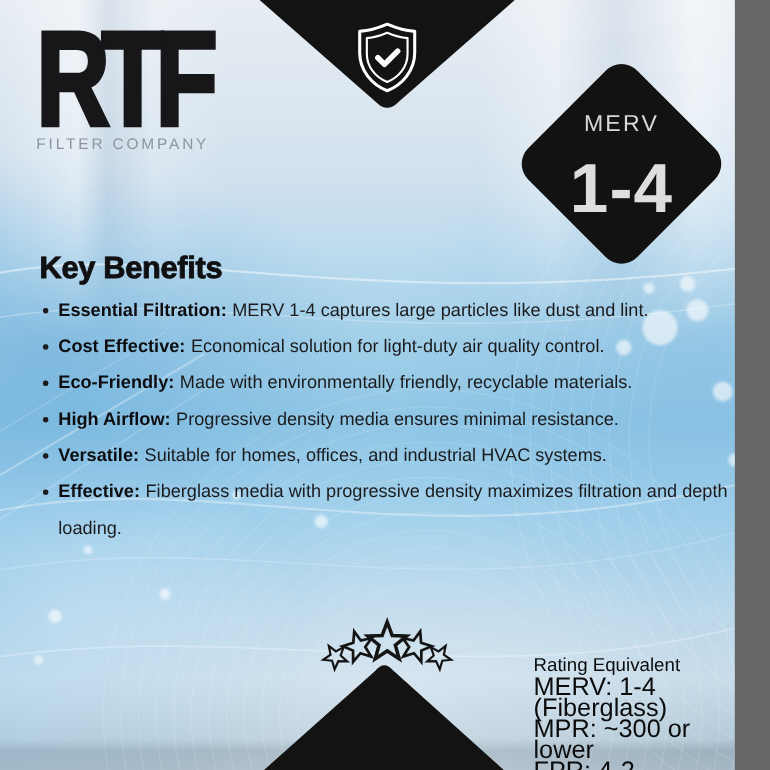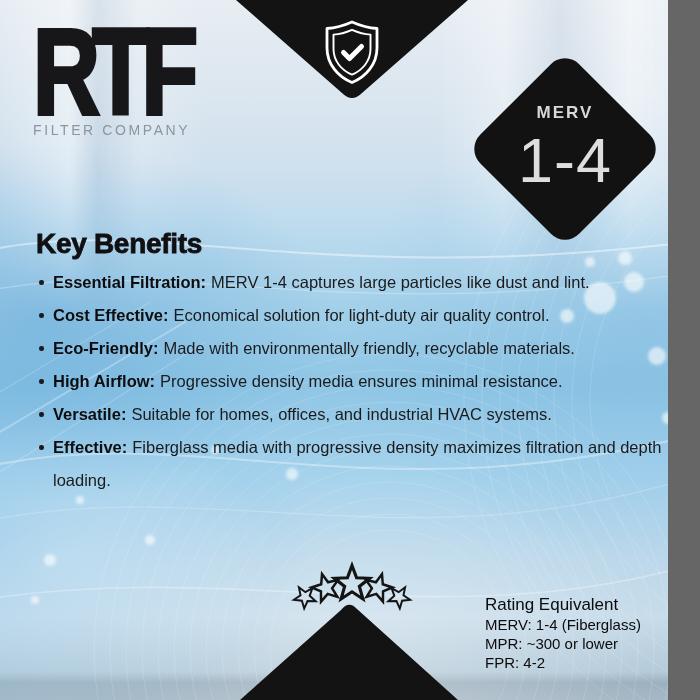--- a/index.html
+++ b/index.html
@@ -41,40 +41,40 @@
   .logo-tagline{
     font-size:14px;font-weight:400;color:#8d949d;letter-spacing:2.6px;
   }
   
   .intro{
     position:absolute;left:229px;top:112px;width:246px;text-align:center;
     font-size:15px;line-height:20.4px;color:#0b0b0c;letter-spacing:-.1px;
   }
   
   .badge-text{position:absolute;left:485px;top:98px;width:160px;text-align:center;color:#d8d8d8;}
-  .badge-merv{font-size:17px;font-weight:700;letter-spacing:2px;line-height:30px;}
-  .badge-range{font-size:63px;font-weight:400;letter-spacing:1px;line-height:58px;margin-top:3px;color:#dedede;}
+  .badge-merv{font-size:21px;font-weight:400;letter-spacing:2px;line-height:30px;}
+  .badge-range{font-size:63px;font-weight:700;letter-spacing:1px;line-height:58px;margin-top:15px;color:#dedede;}
   
   .benefits-heading{
     position:absolute;left:36px;top:228px;font-size:28px;font-weight:700;color:#101012;
     -webkit-text-stroke:.8px #101012;letter-spacing:-.3px;
   }
   .benefits{position:absolute;left:37px;top:266px;width:640px;}
   .benefit{
     position:relative;padding-left:16px;font-size:16.5px;line-height:33px;color:#1b1b1d;
   }
   .benefit::before{
     content:"";position:absolute;left:2px;top:14px;width:4.5px;height:4.5px;border-radius:50%;
     background:#1b1b1d;
   }
   .benefit .b-label{font-weight:700;color:#0d0d0f;margin-right:5px;}
   
   .rating{position:absolute;left:485px;top:594px;color:#0b0b0c;}
   .rating-heading{font-size:17px;font-weight:400;line-height:21px;}
-  .rating-line{font-size:15px;line-height:19px;}
+  .rating-line{font-size:23px;line-height:19px;}
 </style>
 </head>
 <body>
 
 <div class="canvas">
 
   <div class="bg-tints"></div>
   <div class="window-stripes"></div>
 
   <svg class="art" width="700" height="700" viewBox="0 0 700 700" aria-hidden="true">

